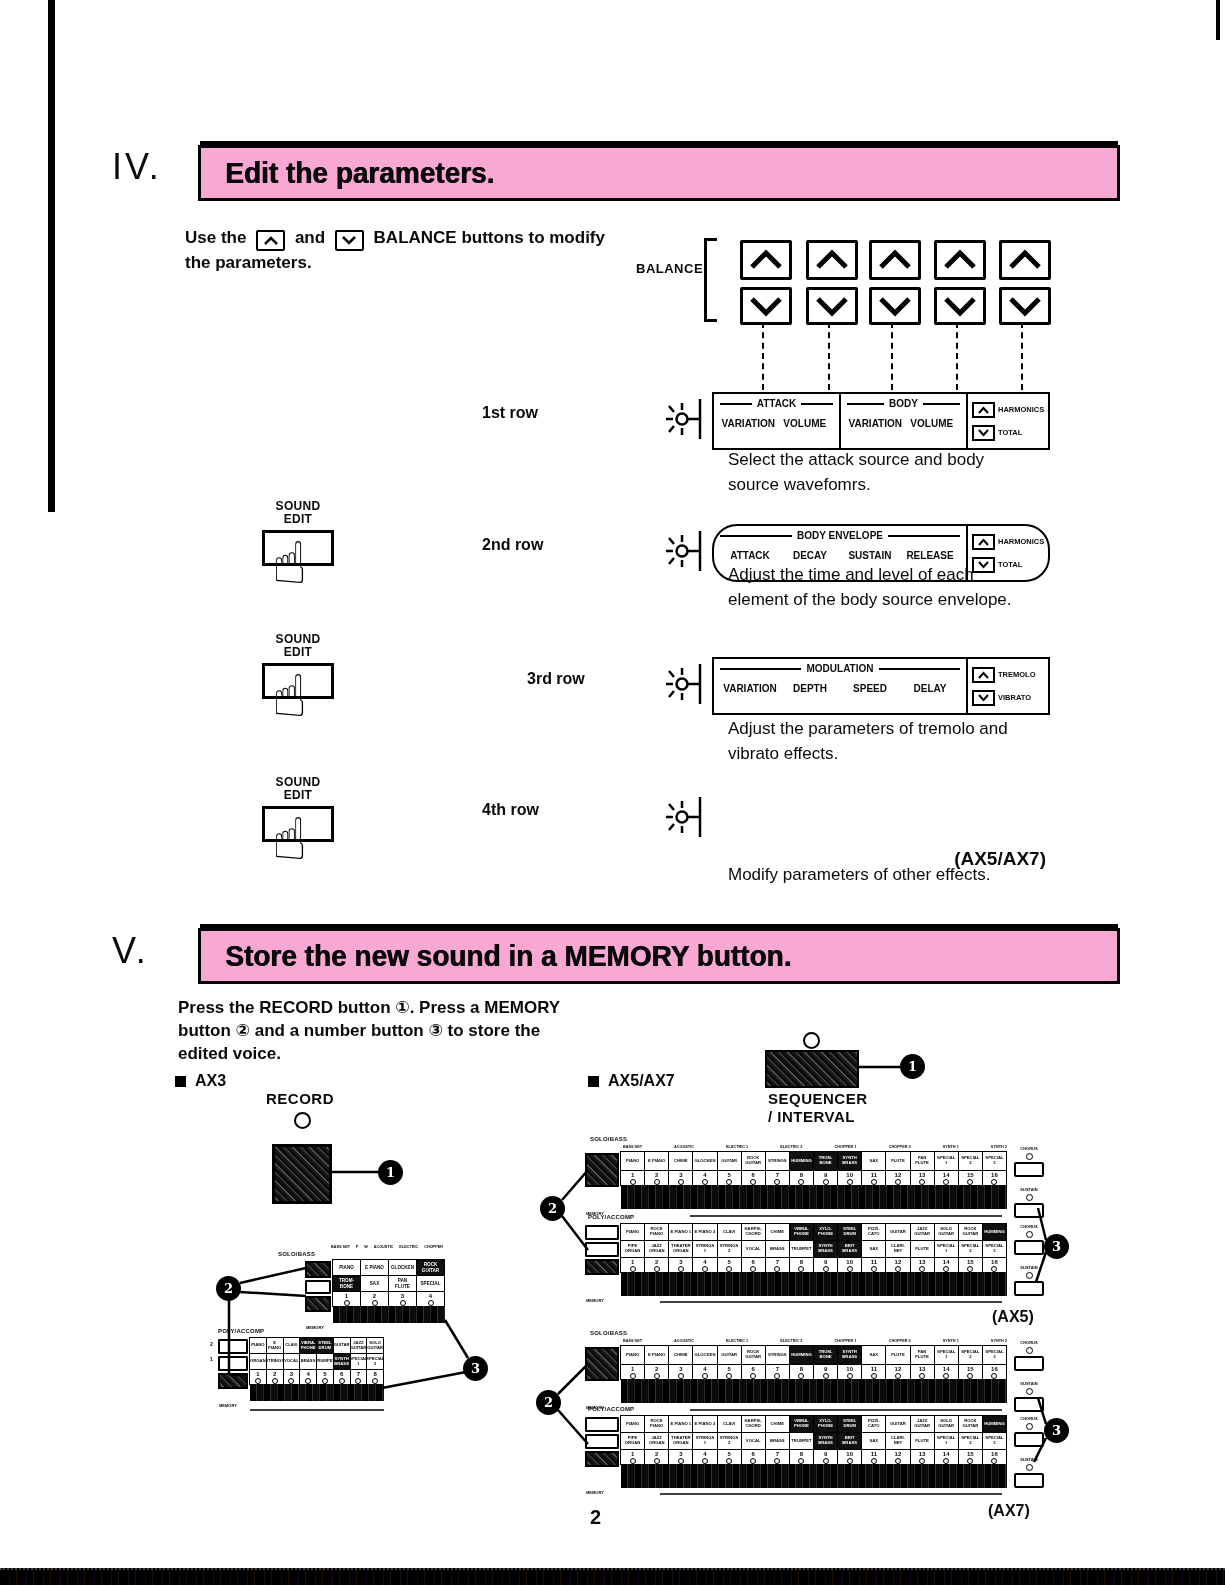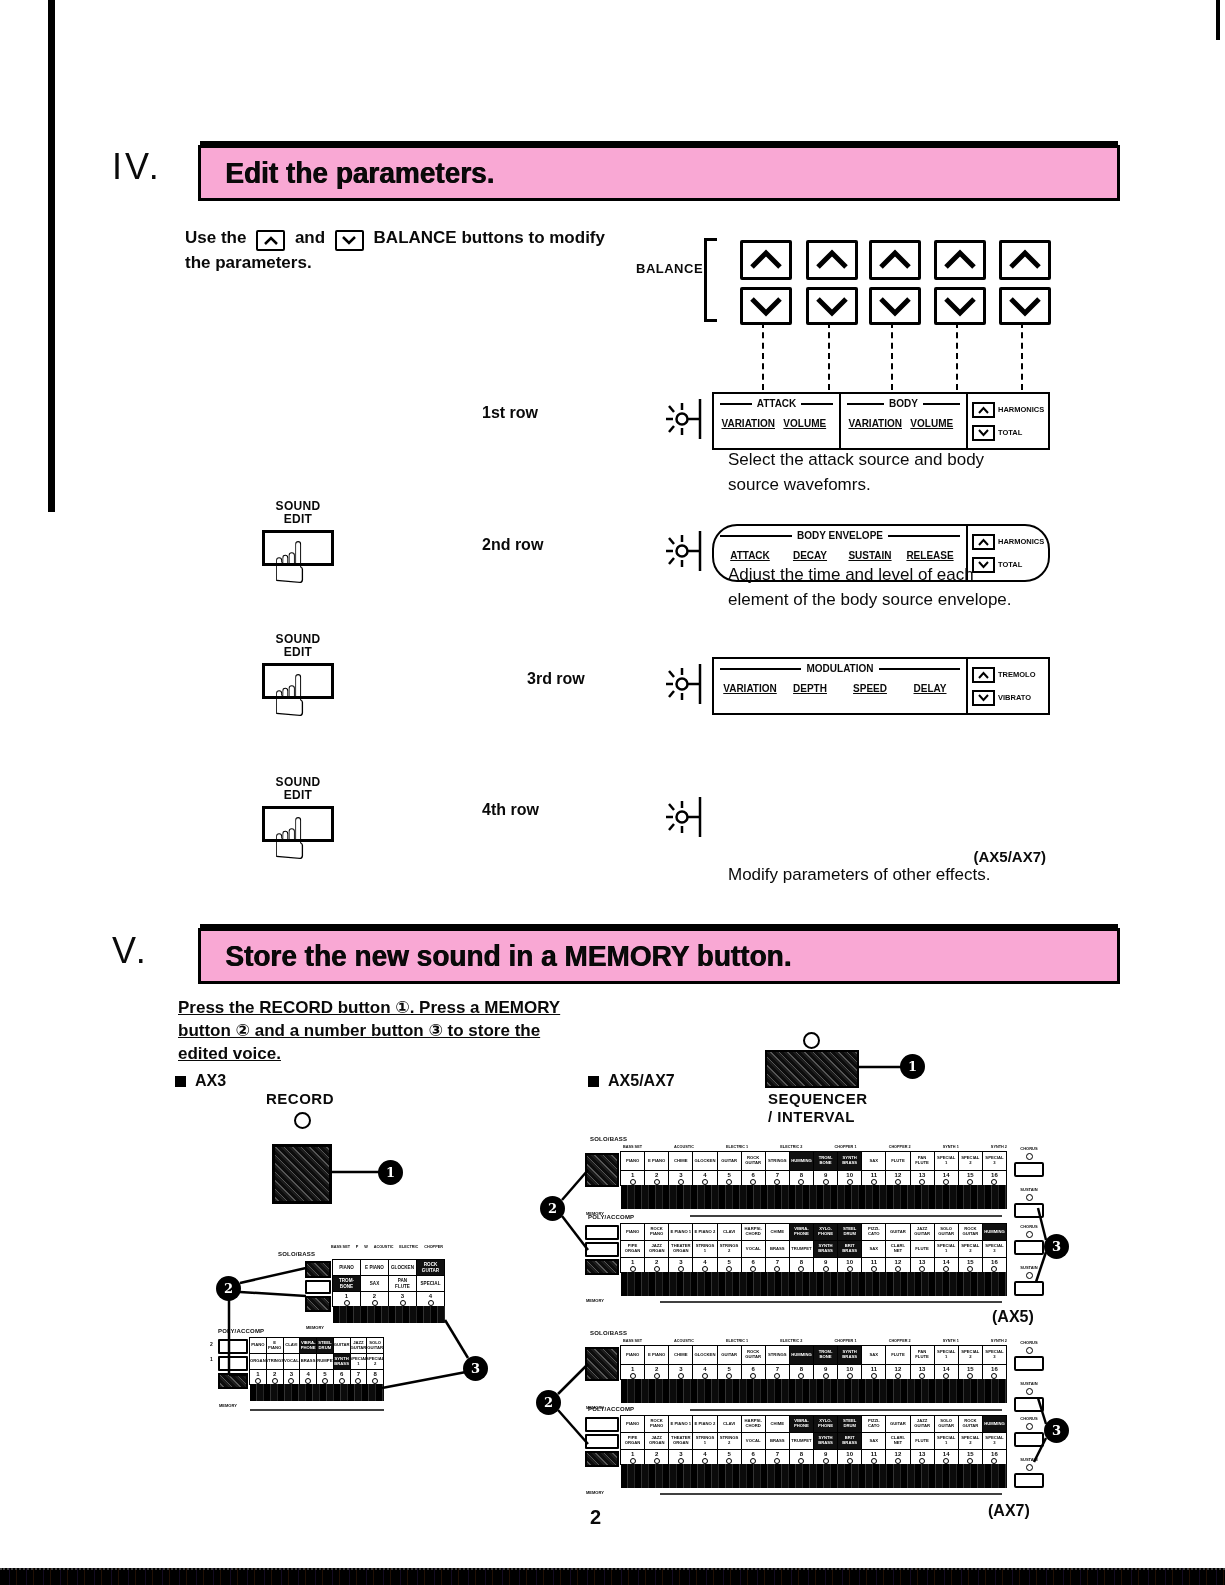--- a/index.html
+++ b/index.html
@@ -18,33 +18,33 @@
   
   .ballab{font-size:13px;font-weight:700;letter-spacing:.5px;}
   .bracket{border-left:3px solid #000;border-top:3px solid #000;border-bottom:3px solid #000;}
   .balbtn{border:3px solid #000;border-radius:2px;display:flex;align-items:center;justify-content:center;background:#fff;}
   .dashv{border-left:2px dashed #000;width:0;}
   
   .pbox{border:2.5px solid #000;height:54px;display:flex;background:#fff;}
   .pgroup{flex:1;display:flex;flex-direction:column;padding:4px 6px 16px;min-width:0;}
   .phead{display:flex;align-items:center;gap:5px;font-size:10px;font-weight:700;white-space:nowrap;}
   .phead i{flex:1;height:2px;background:#000;}
-  .pcells{display:flex;flex:1;align-items:flex-end;padding-bottom:3px;font-size:10px;font-weight:700;text-decoration:underline;}
+  .pcells{display:flex;flex:1;align-items:flex-end;padding-bottom:3px;font-size:10px;font-weight:700;}
   .pcells span{flex:1;text-align:center;}
   .bl{border-left:2.5px solid #000;}
   .ptog{width:72px;display:flex;flex-direction:column;justify-content:space-around;padding:4px 4px;flex:none;}
   .trow{display:flex;align-items:center;gap:3px;}
   .tbox{width:19px;height:12px;border:2px solid #000;display:flex;align-items:center;justify-content:center;flex:none;background:#fff;}
   .trow b{font-size:7.5px;}
   .p4cells{display:flex;flex:1;}
   .p4cell{flex:1;border-right:2.5px solid #000;display:flex;align-items:center;justify-content:center;text-align:center;font-size:10px;font-weight:700;padding:2px;line-height:1.2;}
   .p4cell:last-child{border-right:none;}
   .rowlab{font-size:16px;font-weight:700;}
   .cap{font-size:17px;font-weight:500;line-height:25px;}
-  .note{font-size:15px;font-weight:700;text-align:right;}
+  .note{font-size:19px;font-weight:700;text-align:right;}
   
   .sedit{width:84px;text-align:center;}
   .sedit .t{font-size:12px;font-weight:700;line-height:13px;letter-spacing:.3px;}
   .sedit .btn{width:66px;height:30px;border:3px solid #000;margin:4px auto 0;background:#fff;}
   .sedit .hand{position:absolute;font-family:"DejaVu Sans",sans-serif;font-size:58px;left:16px;top:34px;line-height:1;color:#000;}
   
   .para{font-size:17px;font-weight:600;line-height:23px;}
   .modlab{font-size:16px;font-weight:800;display:flex;align-items:center;gap:9px;}
   .sq{width:11px;height:11px;background:#000;display:inline-block;}
   .speck{background:repeating-linear-gradient(45deg,#1c1c1c 0 2px,#555 2px 3px,#0c0c0c 3px 6px),#111;border:2px solid #000;}
@@ -335,20 +335,24 @@
       <div class="trow">
           <span class="tbox">
             <svg width="13" height="8" viewBox="0 0 13 8">
               <polyline points="2,1 6.5,6 11,1" fill="none" stroke="#000" stroke-width="2"></polyline>
             </svg>
           </span>
           <b>VIBRATO</b>
         </div>
     </div>
   </div>
+  <div class="abs cap" style="left:728px;top:716px;">
+    <div>Adjust the parameters of tremolo and</div>
+      <div>vibrato effects.</div>
+  </div>
 
   <div class="abs rowlab" style="left:482px;top:801px;">4th row</div>
   <svg class="abs" style="left:666px;top:794px;" width="44" height="46" viewBox="0 0 44 46">
     <g stroke="#000" stroke-width="2.5" fill="none">
       <circle cx="16" cy="23" r="5.5"></circle>
         <line x1="16" y1="14" x2="16" y2="7"></line>
         <line x1="16" y1="32" x2="16" y2="39"></line>
       <line x1="8" y1="16" x2="3" y2="10"></line>
         <line x1="7" y1="23" x2="0" y2="23"></line>
         <line x1="8" y1="30" x2="3" y2="36"></line>
@@ -358,21 +362,21 @@
   </svg>
   <div class="abs note" style="left:890px;top:848px;width:156px;">(AX5/AX7)</div>
   <div class="abs cap" style="left:728px;top:862px;">
     <div>Modify parameters of other effects.</div>
   </div>
 
   <div class="abs secnum" style="left:112px;top:930px;">V.</div>
   <div class="abs secbox" style="left:198px;top:928px;width:892px;height:50px;">
     <b>Store the new sound in a MEMORY button.</b>
   </div>
-  <div class="abs para" style="left:178px;top:996px;width:400px;text-decoration:underline;">
+  <div class="abs para" style="left:178px;top:996px;width:400px;">
     <div>Press the RECORD button ①. Press a MEMORY</div>
       <div>button ② and a number button ③ to store the</div>
       <div>edited voice.</div>
   </div>
 
   <div class="abs modlab" style="left:175px;top:1072px;">
     <span class="sq"></span>
       <span>AX3</span>
   </div>
   <div class="abs modlab" style="left:588px;top:1072px;">

